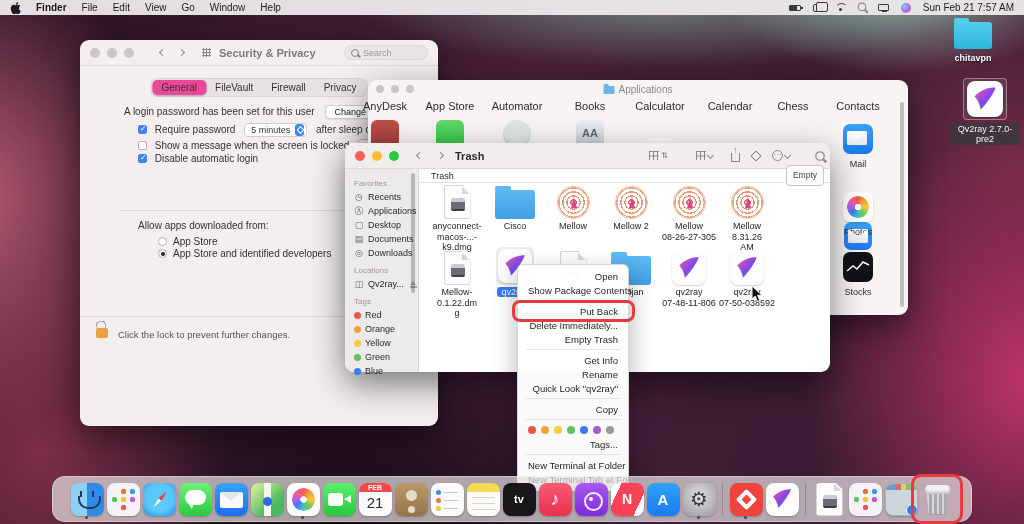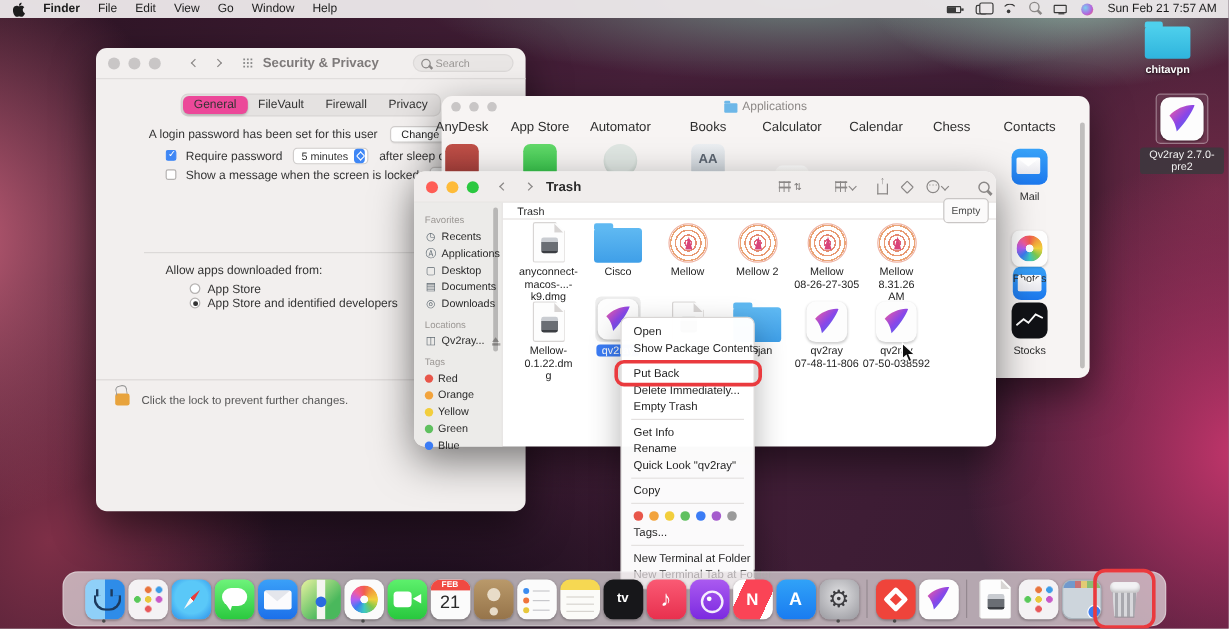--- a/index.html
+++ b/index.html
@@ -150,21 +150,21 @@
   .i-dmg::before{content:"";position:absolute;right:0;top:0;width:8px;height:8px;background:#d8d5d4;clip-path:polygon(0 0,100% 100%,0 100%);}
   .i-dmg::after{content:"";position:absolute;left:6px;top:12px;width:14px;height:13px;border-radius:2px;background:linear-gradient(#c9ccd1 30%,#6a6e74 30% 85%,#3a3d42 85%);}
   .i-mellow{width:33px;height:33px;border-radius:50%;border:1px solid #f0b4a4;position:relative;background:
     radial-gradient(circle at 50% 50%, #fff 0 2px, #e0607c 2px 3.2px, #fff 3.2px 6px, #e58a70 6px 7.2px, #fff 7.2px 10px, #e89a72 10px 11.2px, #fff 11.2px 14px, #eaa476 14px 15.2px, #fff 15.2px);}
   .i-mellow::after{content:"";position:absolute;left:13px;top:10px;border-left:3.5px solid transparent;border-right:3.5px solid transparent;border-bottom:11px solid #d8447c;}
   .i-qv{width:34px;height:34px;border-radius:8px;background:#fdfdfd;box-shadow:0 1px 2px rgba(0,0,0,.18);display:flex;align-items:center;justify-content:center;}
   .i-qv svg{width:26px;height:26px;}
 
   
   #ctxmenu{position:absolute;left:517px;top:264px;width:112px;background:rgba(255,255,255,.98);border:1px solid #d8d5d4;border-radius:6px;box-shadow:0 10px 26px rgba(0,0,0,.3);z-index:40;padding:4px 0;font-size:9.5px;color:#1f1f1f;}
-  .cm-item{padding:1.5px 10px;white-space:nowrap;}
+  .cm-item{padding:1.5px 10px;white-space:nowrap;text-align:right;}
   .cm-sep{height:1px;background:#e4e1e0;margin:3px 8px;}
   .cm-hl{position:relative;}
   .cm-hl::after{content:"";position:absolute;left:-6px;right:-7px;top:-4px;bottom:-4px;border:3px solid var(--ann);border-radius:8px;pointer-events:none;}
   .cm-dots{display:flex;gap:5px;padding:3px 10px;}
   .cm-dot{width:8px;height:8px;border-radius:50%;}
 
   
   #dock{position:absolute;left:52px;bottom:2px;width:920px;height:46px;background:rgba(228,222,224,.72);border:1px solid rgba(255,255,255,.35);border-radius:13px;display:flex;align-items:center;justify-content:center;gap:2px;padding:0 6px;z-index:60;}
   .dock-item{position:relative;width:34px;height:40px;display:flex;align-items:center;justify-content:center;flex:none;}
   .dock-sep{width:1px;height:32px;background:rgba(0,0,0,.18);margin:0 4px;flex:none;}
@@ -318,20 +318,24 @@
           <span>5 minutes</span>
           <span class="stepper"></span>
         </span>
       <span>after sleep or screen saver begi</span>
     </div>
     <div class="secrow" style="top:99px;left:58px;">
       <span class="ckb"></span>
       <span>Show a message when the screen is locked</span>
       <span class="btn disabled" style="margin-left:6px;">Set Lock Message...</span>
     </div>
+    <div class="secrow" style="top:113px;left:58px;">
+      <span class="ckb on"></span>
+      <span>Disable automatic login</span>
+    </div>
     <div class="sep-h" style="top:170px;left:40px;width:280px;"></div>
     <div class="secrow" style="top:180px;left:58px;">Allow apps downloaded from:</div>
     <div class="secrow" style="top:196px;left:78px;">
       <span class="radio"></span><span>App Store</span>
     </div>
     <div class="secrow" style="top:208px;left:78px;">
       <span class="radio on"></span><span>App Store and identified developers</span>
     </div>
     <div class="sep-h" style="top:276px;left:0;width:100%;"></div>
     <span class="lock" style="left:16px;top:288px;"></span>

